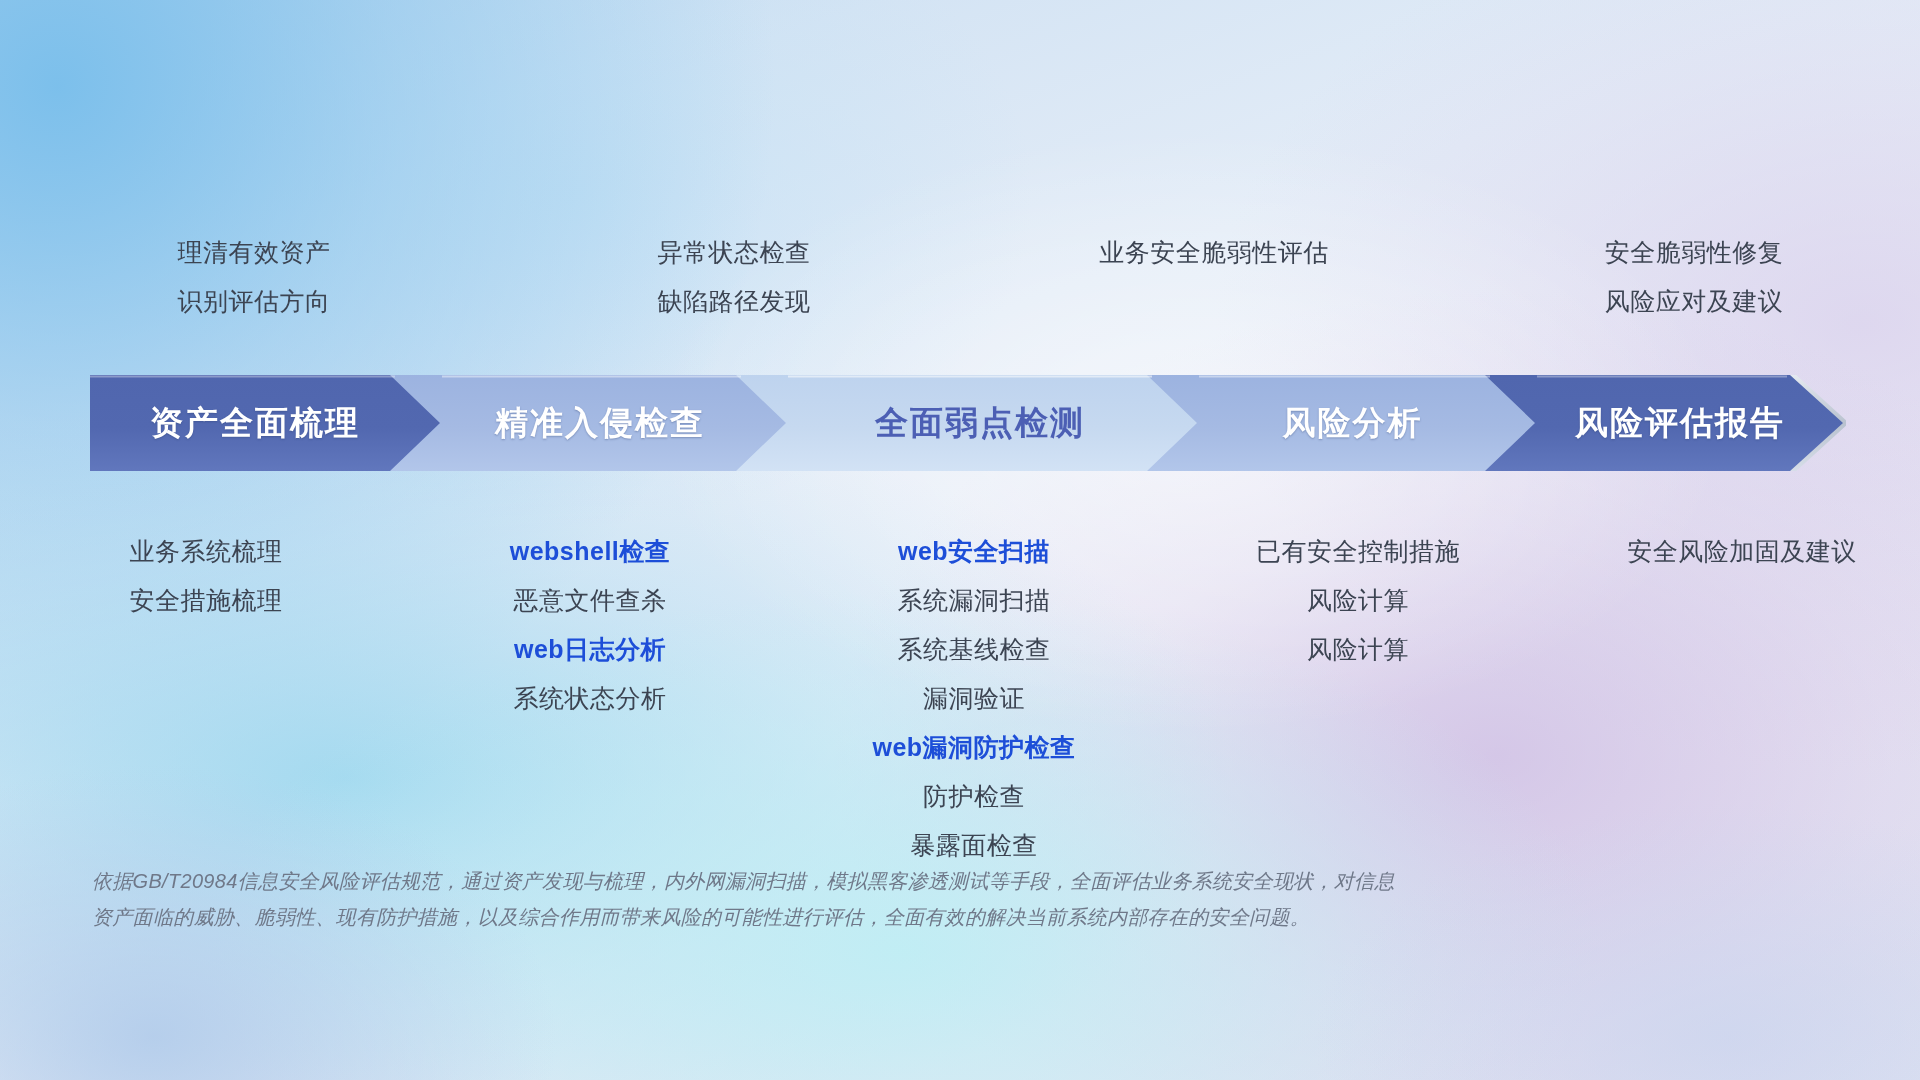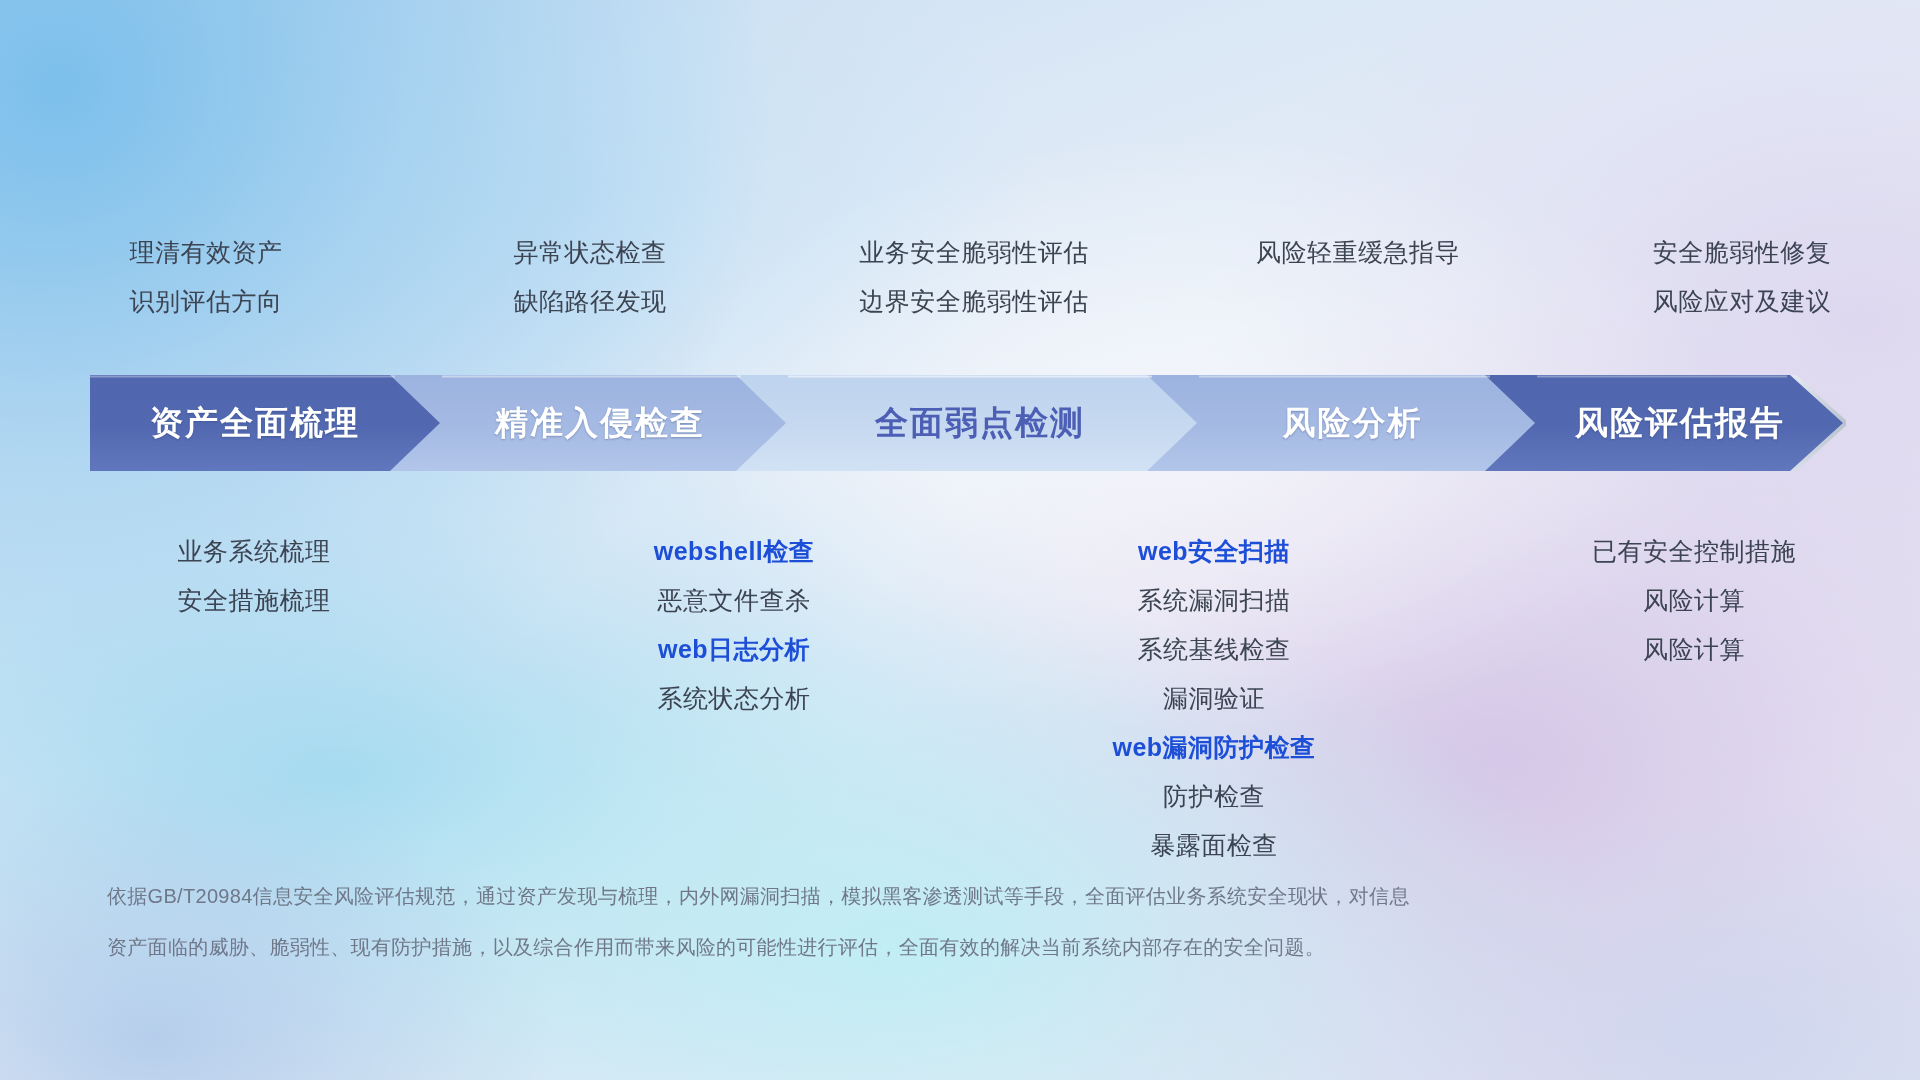--- a/index.html
+++ b/index.html
@@ -89,21 +89,21 @@
   .lbl-blue  { color:#4c5fb4; }
 
   
   #footer {
     position:absolute; left:90px; top:862px; width:1500px;
     font-size: 20px;
     line-height: 34px;
     color: #6f7889;
     letter-spacing: 0.3px;
   }
-  #footer p { margin:17px; }
+  #footer p { margin:2px;font-style:italic; }
 </style>
 </head>
 <body>
 
 <div id="stage">
 
   <div class="bg-layer bg-base"></div>
   <div class="bg-layer bg-b7"></div>
   <div class="bg-layer bg-b1"></div>
   <div class="bg-layer bg-b5"></div>
@@ -123,26 +123,22 @@
         <div class="col-line">识别评估方向</div>
       </div>
 
       <div class="col">
         <div class="col-line">异常状态检查</div>
         <div class="col-line">缺陷路径发现</div>
       </div>
 
       <div class="col">
         <div class="col-line">业务安全脆弱性评估</div>
-        <div class="col-line">边界安全脆弱性评估</div>
-      </div>
-
-      <div class="col">
-        <div class="col-line">风险轻重缓急指导</div>
-      </div>
+      </div>
+
 
       <div class="col">
         <div class="col-line">安全脆弱性修复</div>
         <div class="col-line">风险应对及建议</div>
       </div>
 
     </div>
 
     <div id="banner">
       <svg width="1756" height="96" viewBox="0 0 1756 96" xmlns="http://www.w3.org/2000/svg">
@@ -224,20 +220,23 @@
         <div class="col-line">防护检查</div>
         <div class="col-line">暴露面检查</div>
       </div>
 
       <div class="col">
         <div class="col-line">已有安全控制措施</div>
         <div class="col-line">风险计算</div>
         <div class="col-line">风险计算</div>
       </div>
 
+      <div class="col">
+        <div class="col-line">安全风险加固及建议</div>
+      </div>
 
     </div>
 
     <div id="footer">
       <p>依据GB/T20984信息安全风险评估规范，通过资产发现与梳理，内外网漏洞扫描，模拟黑客渗透测试等手段，全面评估业务系统安全现状，对信息</p>
       <p>资产面临的威胁、脆弱性、现有防护措施，以及综合作用而带来风险的可能性进行评估，全面有效的解决当前系统内部存在的安全问题。</p>
     </div>
 
   </div>
 </div>

